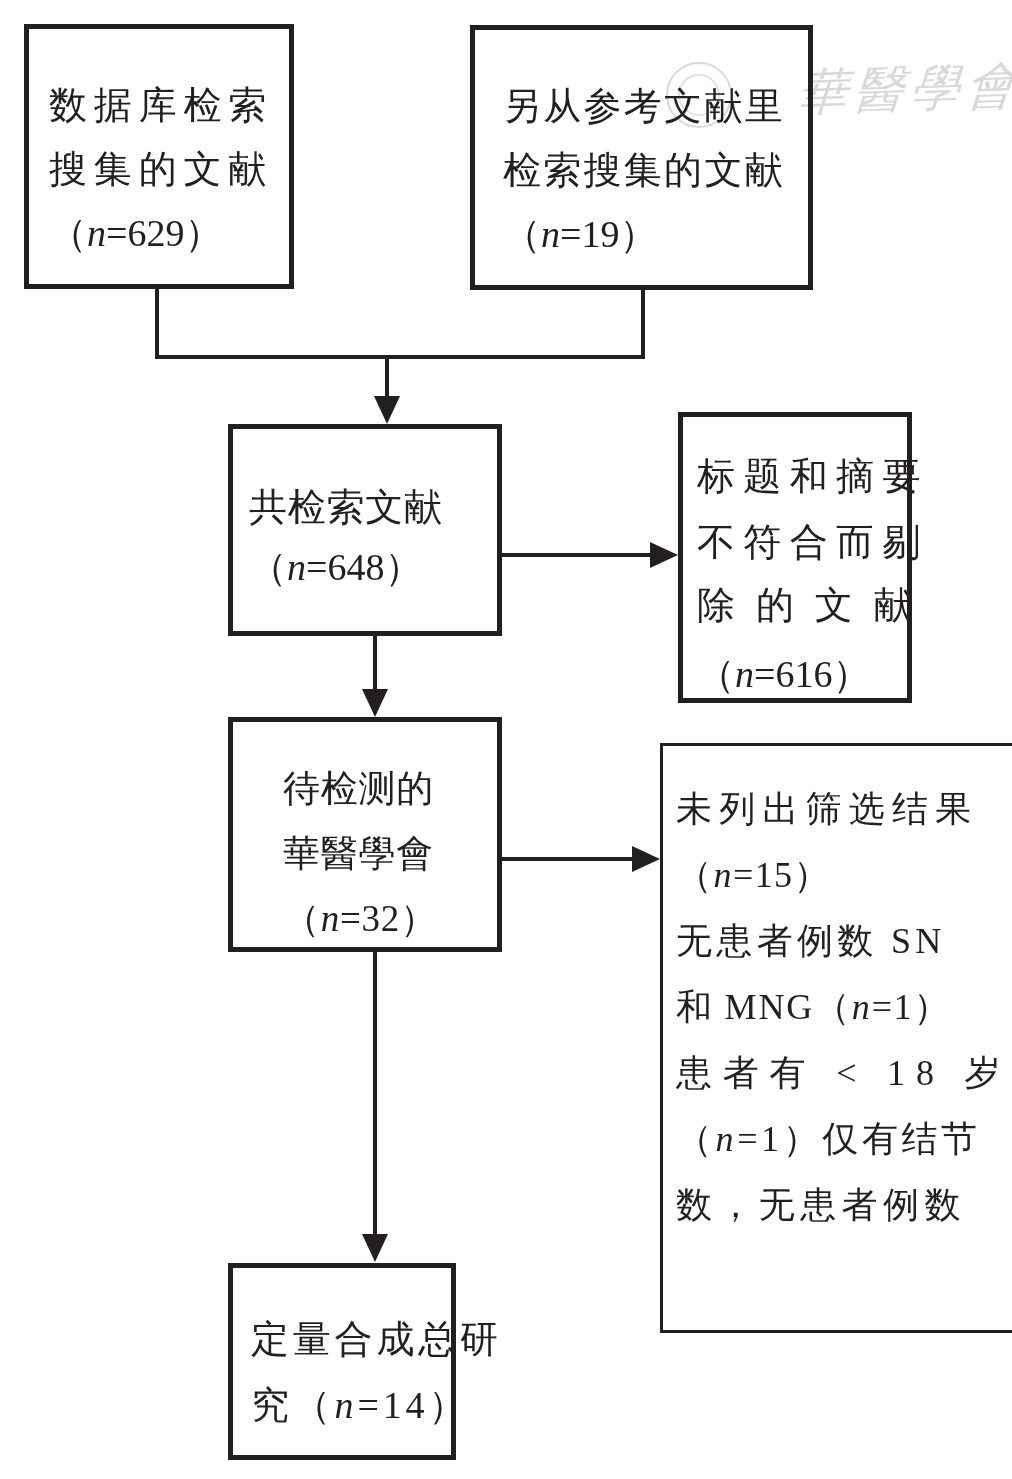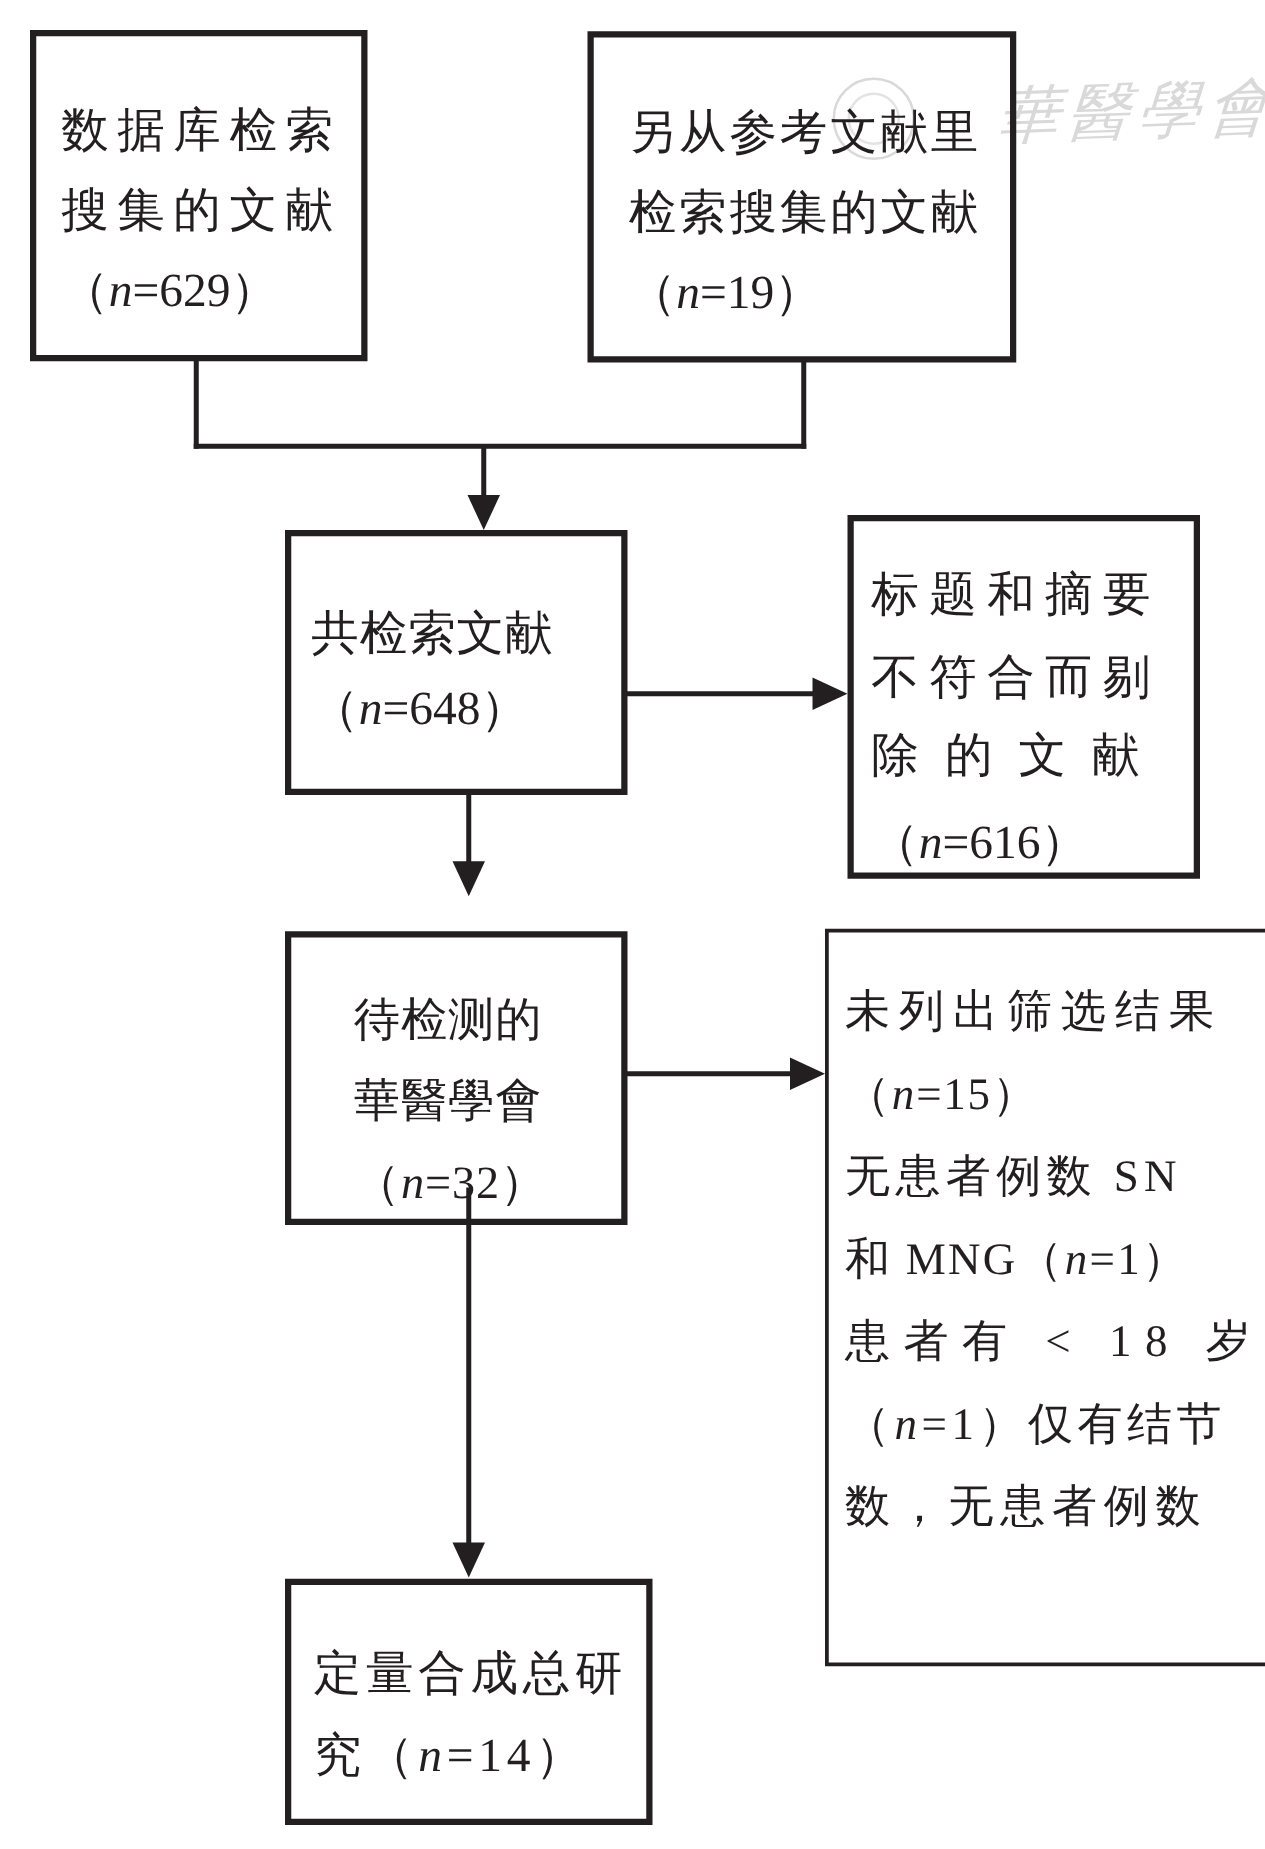--- a/index.html
+++ b/index.html
@@ -28,38 +28,38 @@
 
   #box-database   { left: 24px;  top: 24px;   width: 270px; height: 265px; padding: 44px 0 0 20px; }
   #box-database .line:nth-child(-n+2) { letter-spacing: 0.18em; }
 
   #box-references { left: 470px; top: 25px;   width: 343px; height: 265px; padding: 44px 0 0 28px; }
   #box-references .line:nth-child(-n+2) { letter-spacing: 0.06em; }
 
   #box-total      { left: 228px; top: 424px;  width: 274px; height: 212px; padding: 48px 0 0 16px; line-height: 60px; }
   #box-total .line:nth-child(1) { letter-spacing: 0.02em; }
 
-  #box-excl-title { left: 678px; top: 412px;  width: 282px; height: 291px; padding: 26px 0 0 14px; line-height: 66px; }
+  #box-excl-title { left: 678px; top: 412px;  width: 234px; height: 291px; padding: 26px 0 0 14px; line-height: 66px; }
   #box-excl-title .line:nth-child(-n+2) { letter-spacing: 0.22em; }
   #box-excl-title .line:nth-child(3)    { letter-spacing: 0.55em; font-family: Liberation Mono, monospace; }
 
-  #box-fulltext   { left: 228px; top: 717px;  width: 274px; height: 235px; padding: 34px 0 0 50px; line-height: 65px; font-size: 37px; margin-top: 28px; }
+  #box-fulltext   { left: 228px; top: 717px;  width: 274px; height: 235px; padding: 34px 0 0 50px; line-height: 65px; font-size: 37px; }
   #box-fulltext .line { letter-spacing: 0.02em; }
 
   #box-excl-full  { left: 660px; top: 743px;  width: 380px; height: 590px; padding: 30px 0 0 13px; border-width: 3px; font-size: 36px; line-height: 66px; }
   #box-excl-full .line:nth-child(1) { letter-spacing: 0.20em; }
   #box-excl-full .line:nth-child(2) { letter-spacing: 0.04em; }
   #box-excl-full .line:nth-child(3) { letter-spacing: 0.12em; }
   #box-excl-full .line:nth-child(4) { letter-spacing: 0.05em; }
   #box-excl-full .line:nth-child(5) { letter-spacing: 0.30em; }
   #box-excl-full .line:nth-child(6) { letter-spacing: 0.10em; }
   #box-excl-full .line:nth-child(7) { letter-spacing: 0.15em; }
   #box-excl-full .line:nth-child(8) { letter-spacing: 0.04em; }
 
-  #box-included   { left: 228px; top: 1263px; width: 294px; height: 197px; padding: 38px 0 0 18px; line-height: 66px; }
+  #box-included   { left: 228px; top: 1263px; width: 228px; height: 197px; padding: 38px 0 0 18px; line-height: 66px; }
   #box-included .line { letter-spacing: 0.10em; }
 
   
   .h-line, .v-line { position: absolute; background: #231f20; }
   .arrow-head { position: absolute; width: 0; height: 0; }
   .arrow-down {
     border-left: 13px solid transparent;
     border-right: 13px solid transparent;
     border-top: 28px solid #231f20;
   }

